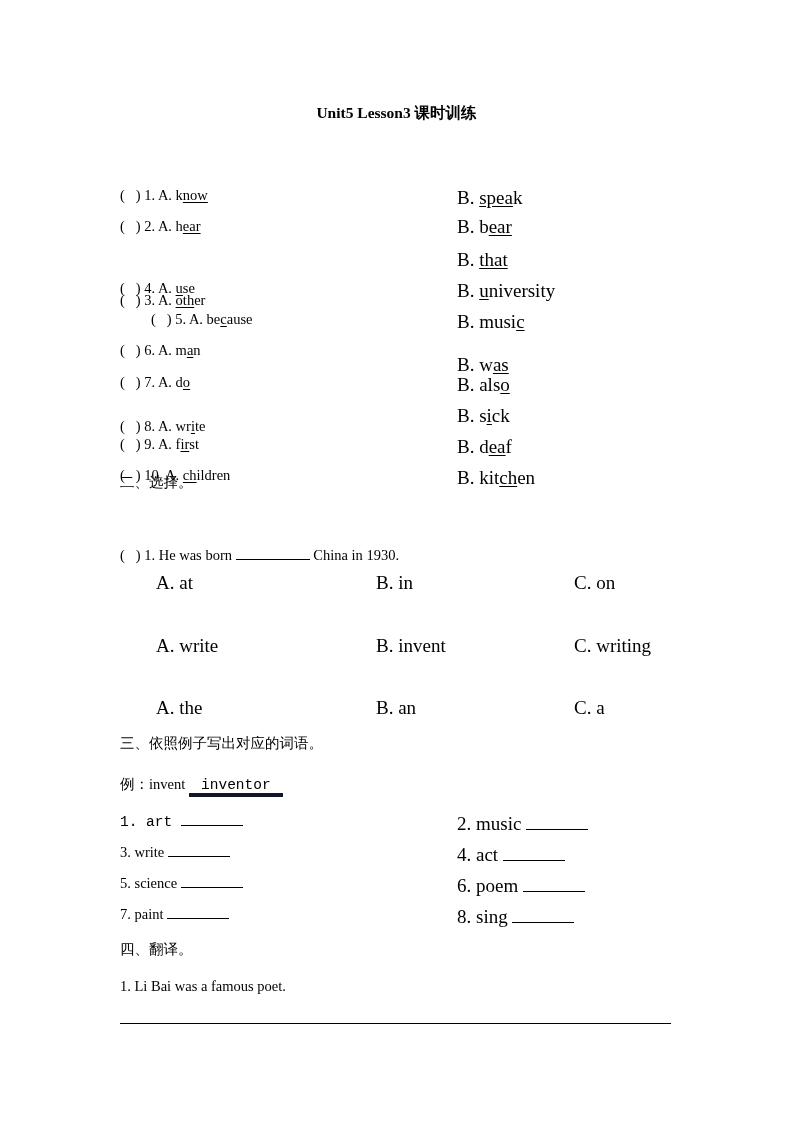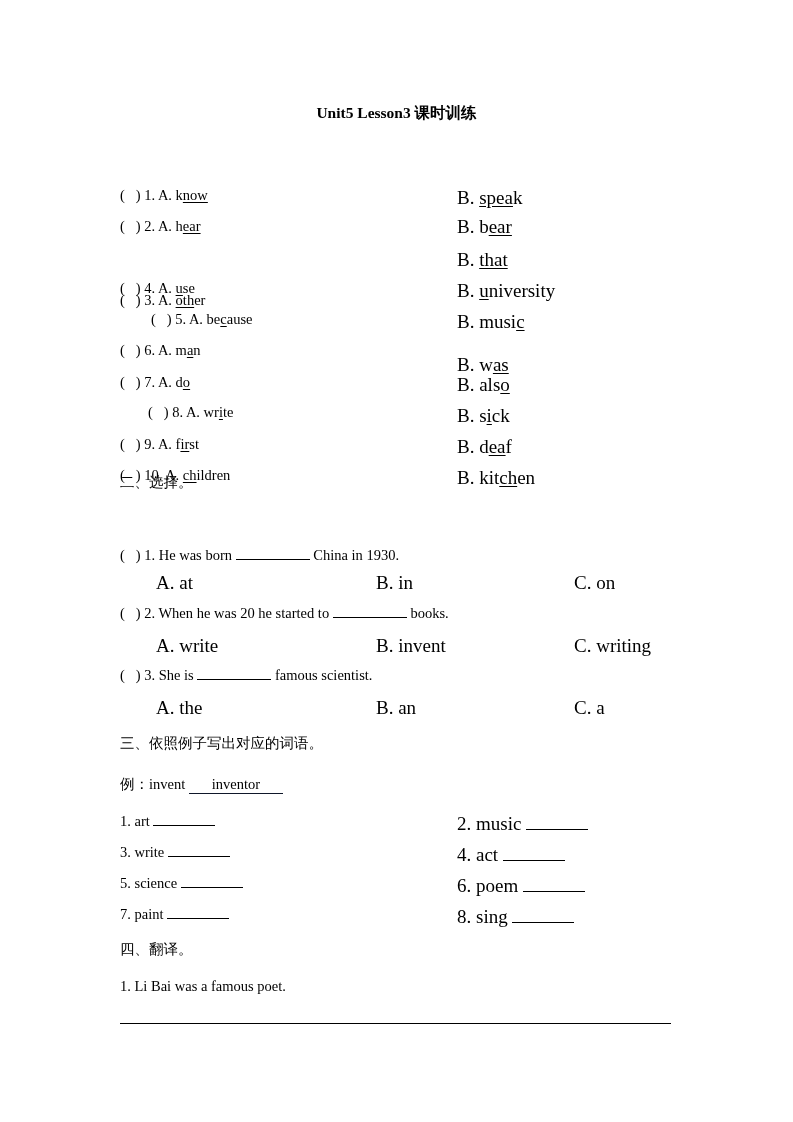--- a/index.html
+++ b/index.html
@@ -53,24 +53,25 @@
   .blank {
     display: inline-block;
     border-bottom: 1px solid #000;
     height: 0.95em;
     vertical-align: baseline;
   }
   .blank-sm { width: 62px; }
   .blank-md { width: 74px; }
   .ansline {
     display: inline-block;
-    border-bottom: 1px solid #0f172a;
+    border-bottom: 4px solid #0f172a;
     width: 86px;
     text-align: center;
     padding: 0 4px;
+    font-family: Liberation Mono, monospace;
   }
   .hr {
     position: absolute;
     left: 120px;
     top: 1023px;
     width: 551px;
     border-top: 1px solid #000;
   }
 </style>
 </head>
@@ -123,21 +124,21 @@
   </div>
   <div class="colB" style="left:457px; top:342px;margin-top:12px;"><span>B. w</span><span class="u">as</span><span></span></div>
 
   <div class="row" style="top:374px;">
     <span>(&nbsp;&nbsp;&nbsp;)</span>
     <span>7.</span>
     <span><span>A. d</span><span class="u">o</span><span></span></span>
   </div>
   <div class="colB" style="left:457px; top:374px;"><span>B. als</span><span class="u">o</span><span></span></div>
 
-  <div class="row" style="top:404px;margin-left:28px;">
+  <div class="row" style="top:418px;">
     <span>(&nbsp;&nbsp;&nbsp;)</span>
     <span>8.</span>
     <span><span>A. wr</span><span class="u">i</span><span>te</span></span>
   </div>
   <div class="colB" style="left:457px; top:405px;"><span>B. s</span><span class="u">i</span><span>ck</span></div>
 
   <div class="row" style="top:436px;">
     <span>(&nbsp;&nbsp;&nbsp;)</span>
     <span>9.</span>
     <span><span>A. f</span><span class="u">ir</span><span>st</span></span>
@@ -157,50 +158,36 @@
     <span>(&nbsp;&nbsp;&nbsp;)</span>
     <span>1.</span>
     <span>He was born</span>
     <span class="blank blank-md"></span>
     <span>China in 1930.</span>
   </div>
   <div class="colB" style="left:156px; top:572px;">A. at</div>
   <div class="colB" style="left:376px; top:572px;">B. in</div>
   <div class="colB" style="left:574px; top:572px;">C. on</div>
 
-  <div class="row" style="top:603px;">
-    <span>(&nbsp;&nbsp;&nbsp;)</span>
-    <span>2.</span>
-    <span>When he was 20 he started to</span>
-    <span class="blank blank-md"></span>
-    <span>books.</span>
-  </div>
   <div class="colB" style="left:156px; top:635px;">A. write</div>
   <div class="colB" style="left:376px; top:635px;">B. invent</div>
   <div class="colB" style="left:574px; top:635px;">C. writing</div>
 
-  <div class="row" style="top:665px;">
-    <span>(&nbsp;&nbsp;&nbsp;)</span>
-    <span>3.</span>
-    <span>She is</span>
-    <span class="blank blank-md"></span>
-    <span>famous scientist.</span>
-  </div>
   <div class="colB" style="left:156px; top:697px;">A. the</div>
   <div class="colB" style="left:376px; top:697px;">B. an</div>
   <div class="colB" style="left:574px; top:697px;">C. a</div>
 
   <div class="sec-head" style="top:734px;">三、依照例子写出对应的词语。</div>
 
   <div class="row" style="top:775px;">
     <span>例：invent</span>
     <span class="ansline">inventor</span>
   </div>
 
-  <div class="row" style="top:811px;">
+  <div class="row" style="top:811px;font-family:Liberation Mono, monospace;">
     <span>1.</span>
     <span>art</span>
     <span class="blank blank-sm"></span>
   </div>
   <div class="colB" style="left:457px; top:811px;">
     <span>2.</span>
     <span>music</span>
     <span class="blank blank-sm"></span>
   </div>
 

